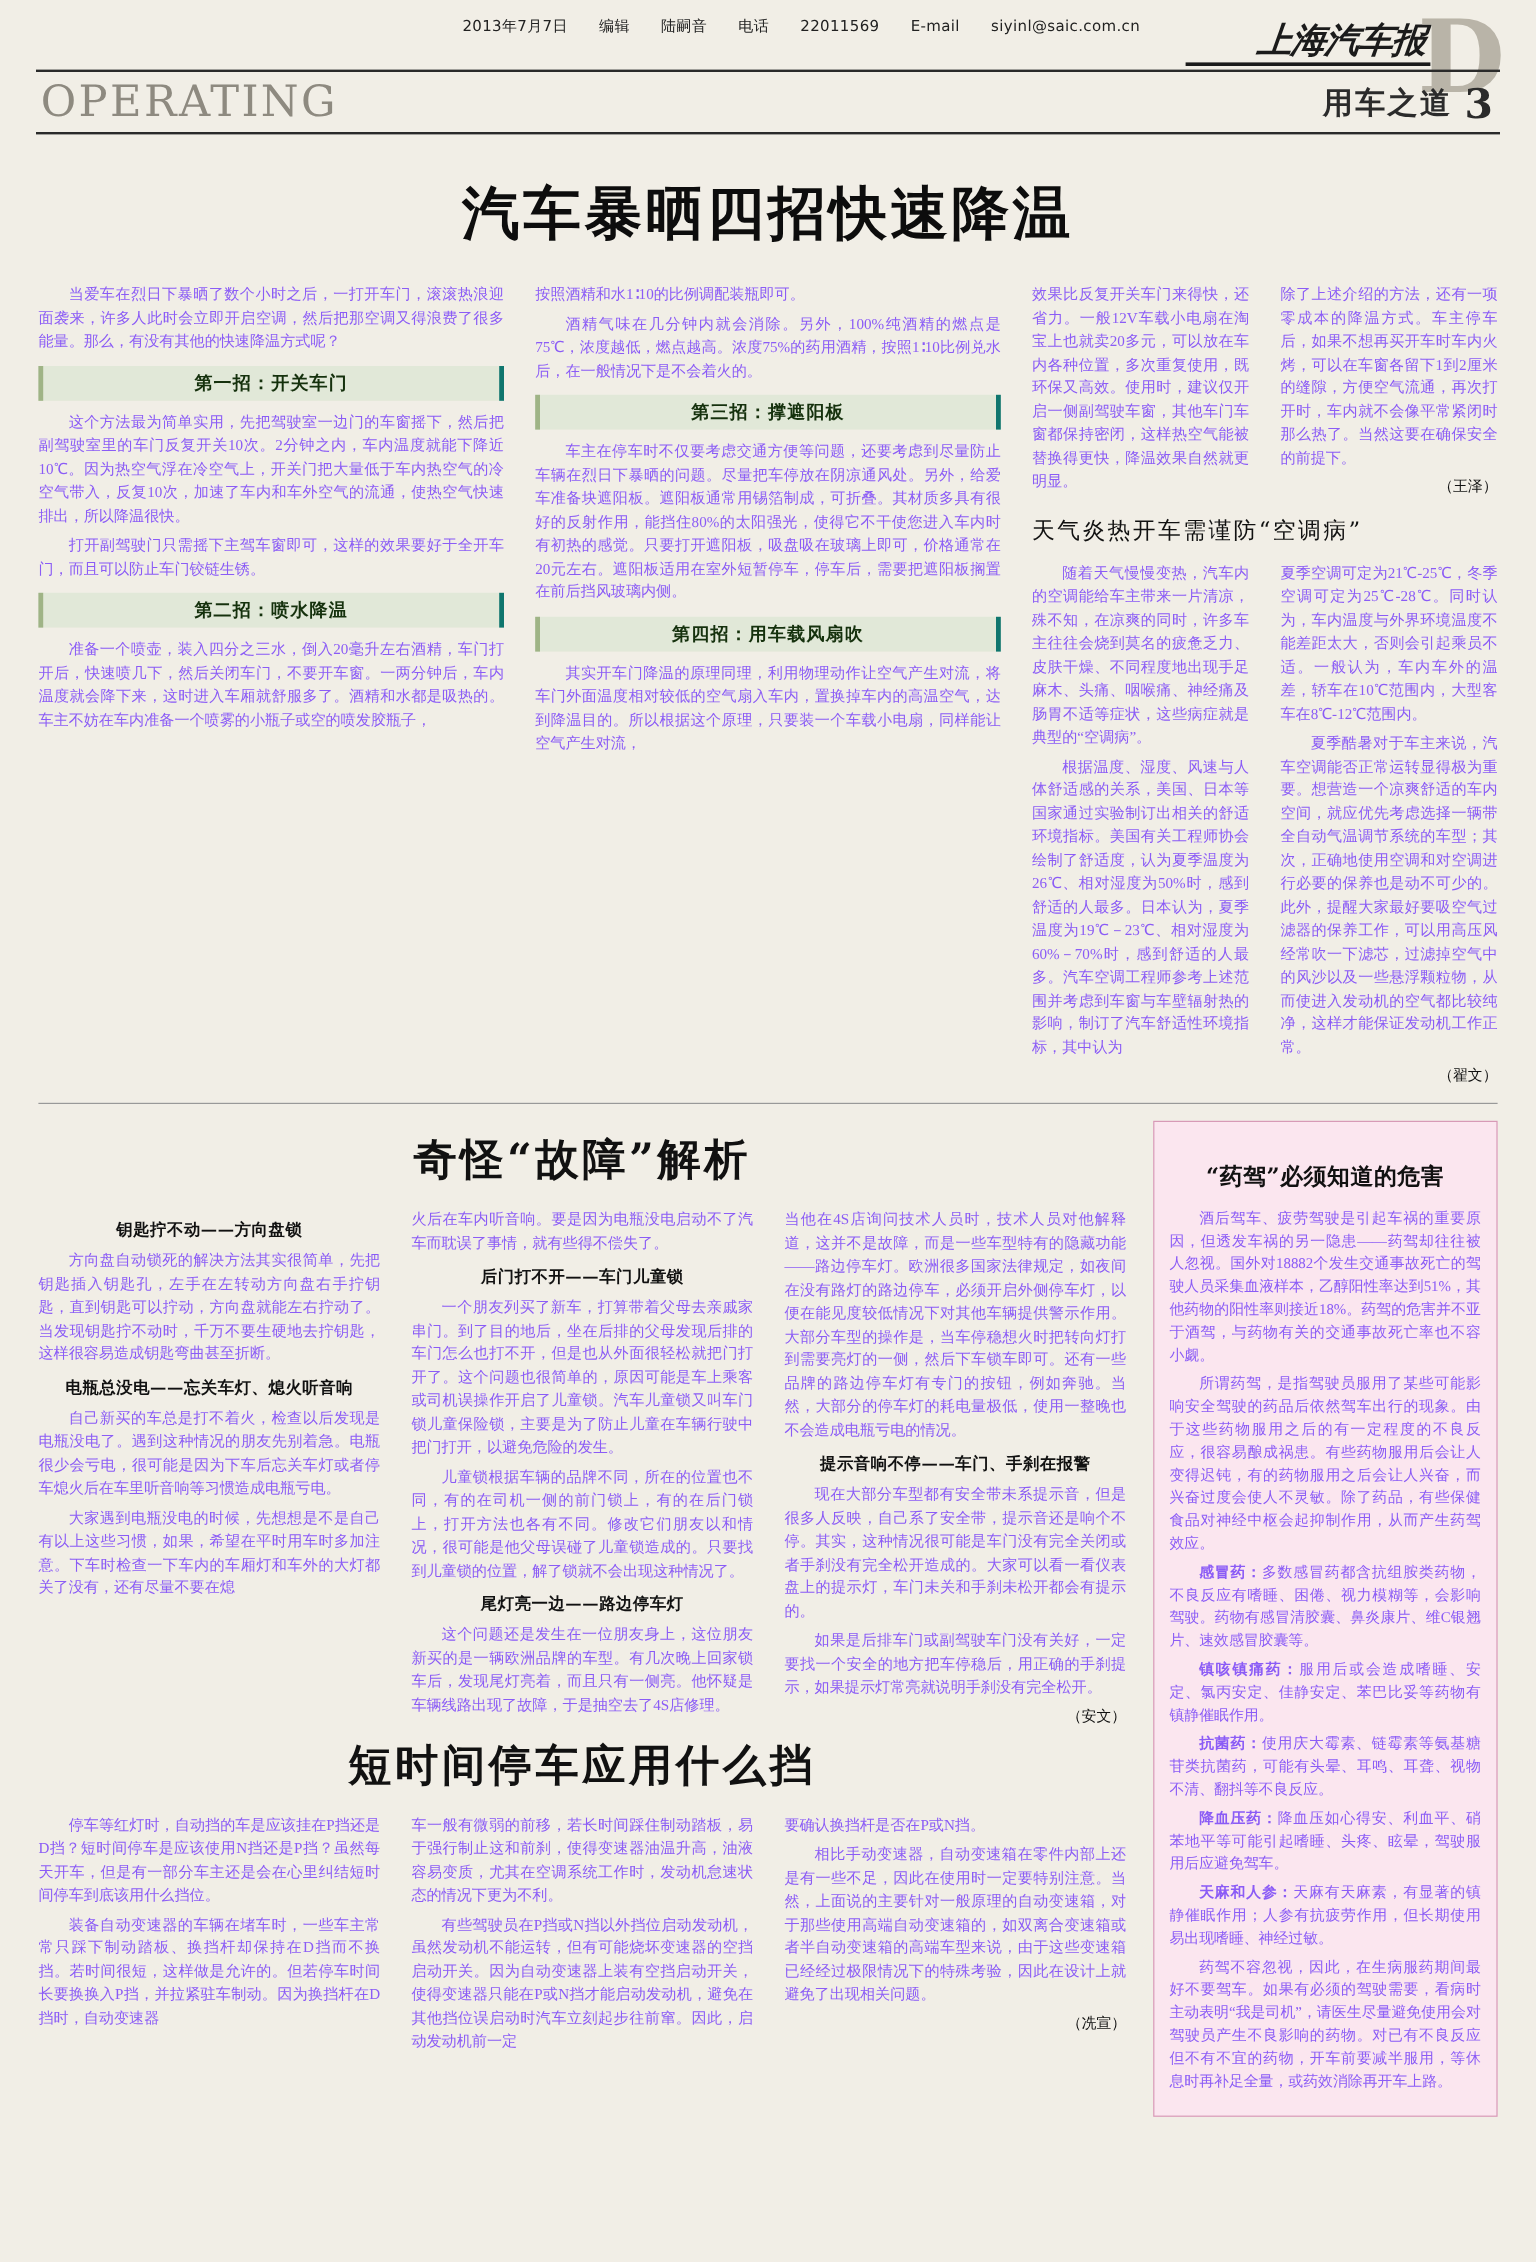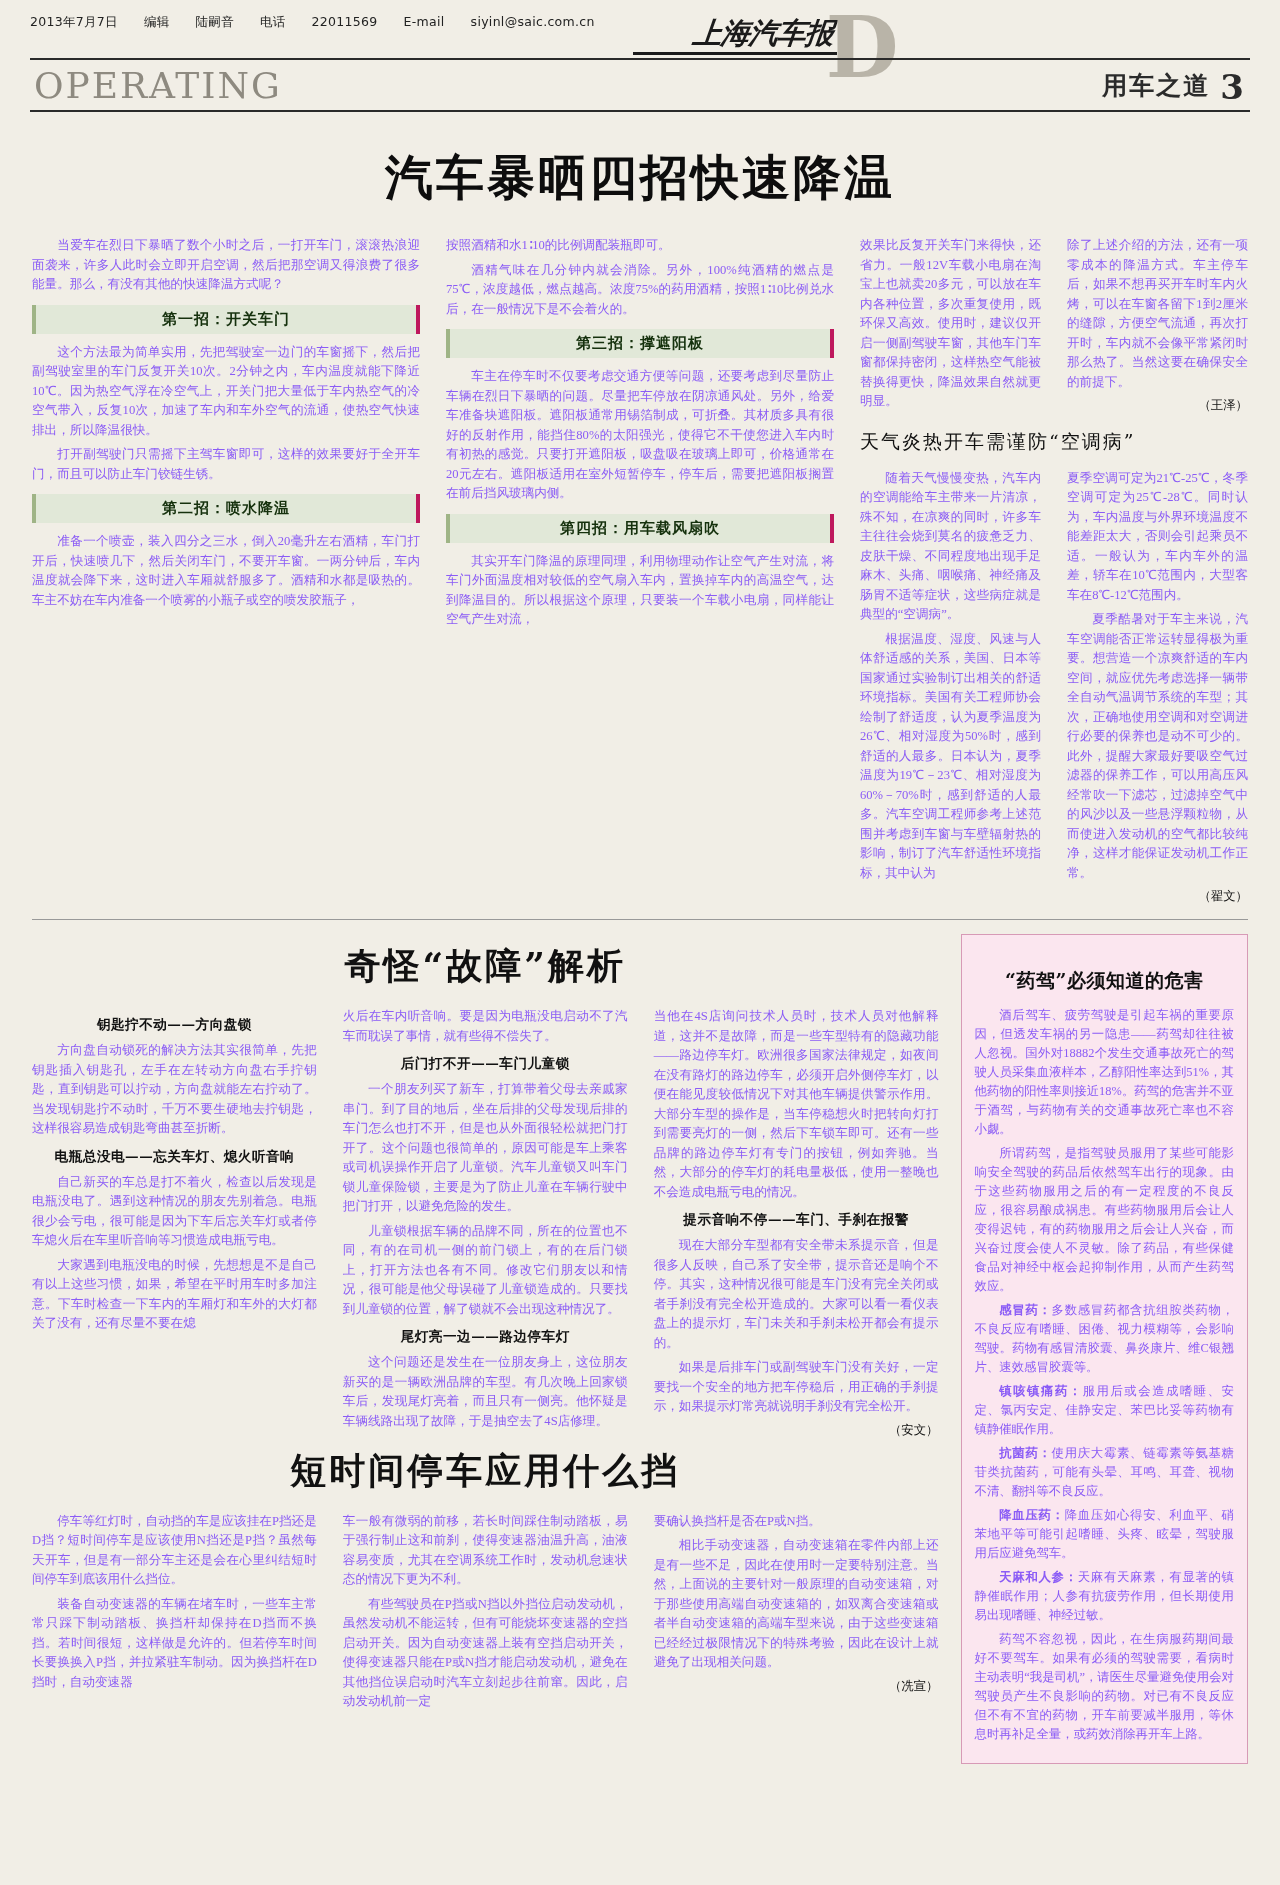--- a/index.html
+++ b/index.html
@@ -16,21 +16,21 @@
     width: 1280px;
     height: 1885px;
     background: #f1eee6;
     padding: 0 26px;
   }
 
   
   .masthead {
     display: flex;
     align-items: flex-start;
-    justify-content: flex-start;
+    justify-content: flex-end;
     padding: 14px 4px 4px 4px;
     height: 56px;
   }
   .mast-left {
     display: flex;
     align-items: baseline;
     font-size: 12.5px;
     color: #222;
     gap: 26px;
     letter-spacing: .3px;
@@ -132,21 +132,21 @@
     text-align: justify;
     text-indent: 2em;
     margin: 0 0 5px 0;
     color: #8b5cf6;
   }
   p.noindent { text-indent: 0; }
 
   .subhead {
     background: #e1e8d8;
     border-left: 4px solid #9fb486;
-    border-right: 4px solid #be185d;
+    border-right: 4px solid #0f766e;
     text-align: center;
     font-family: "DejaVu Serif", "Liberation Serif", serif;
     font-weight: bold;
     font-size: 15px;
     letter-spacing: 1px;
     padding: 5px 0;
     margin: 10px 0 9px 0;
     color: #15310d;
   }
   .byline {

